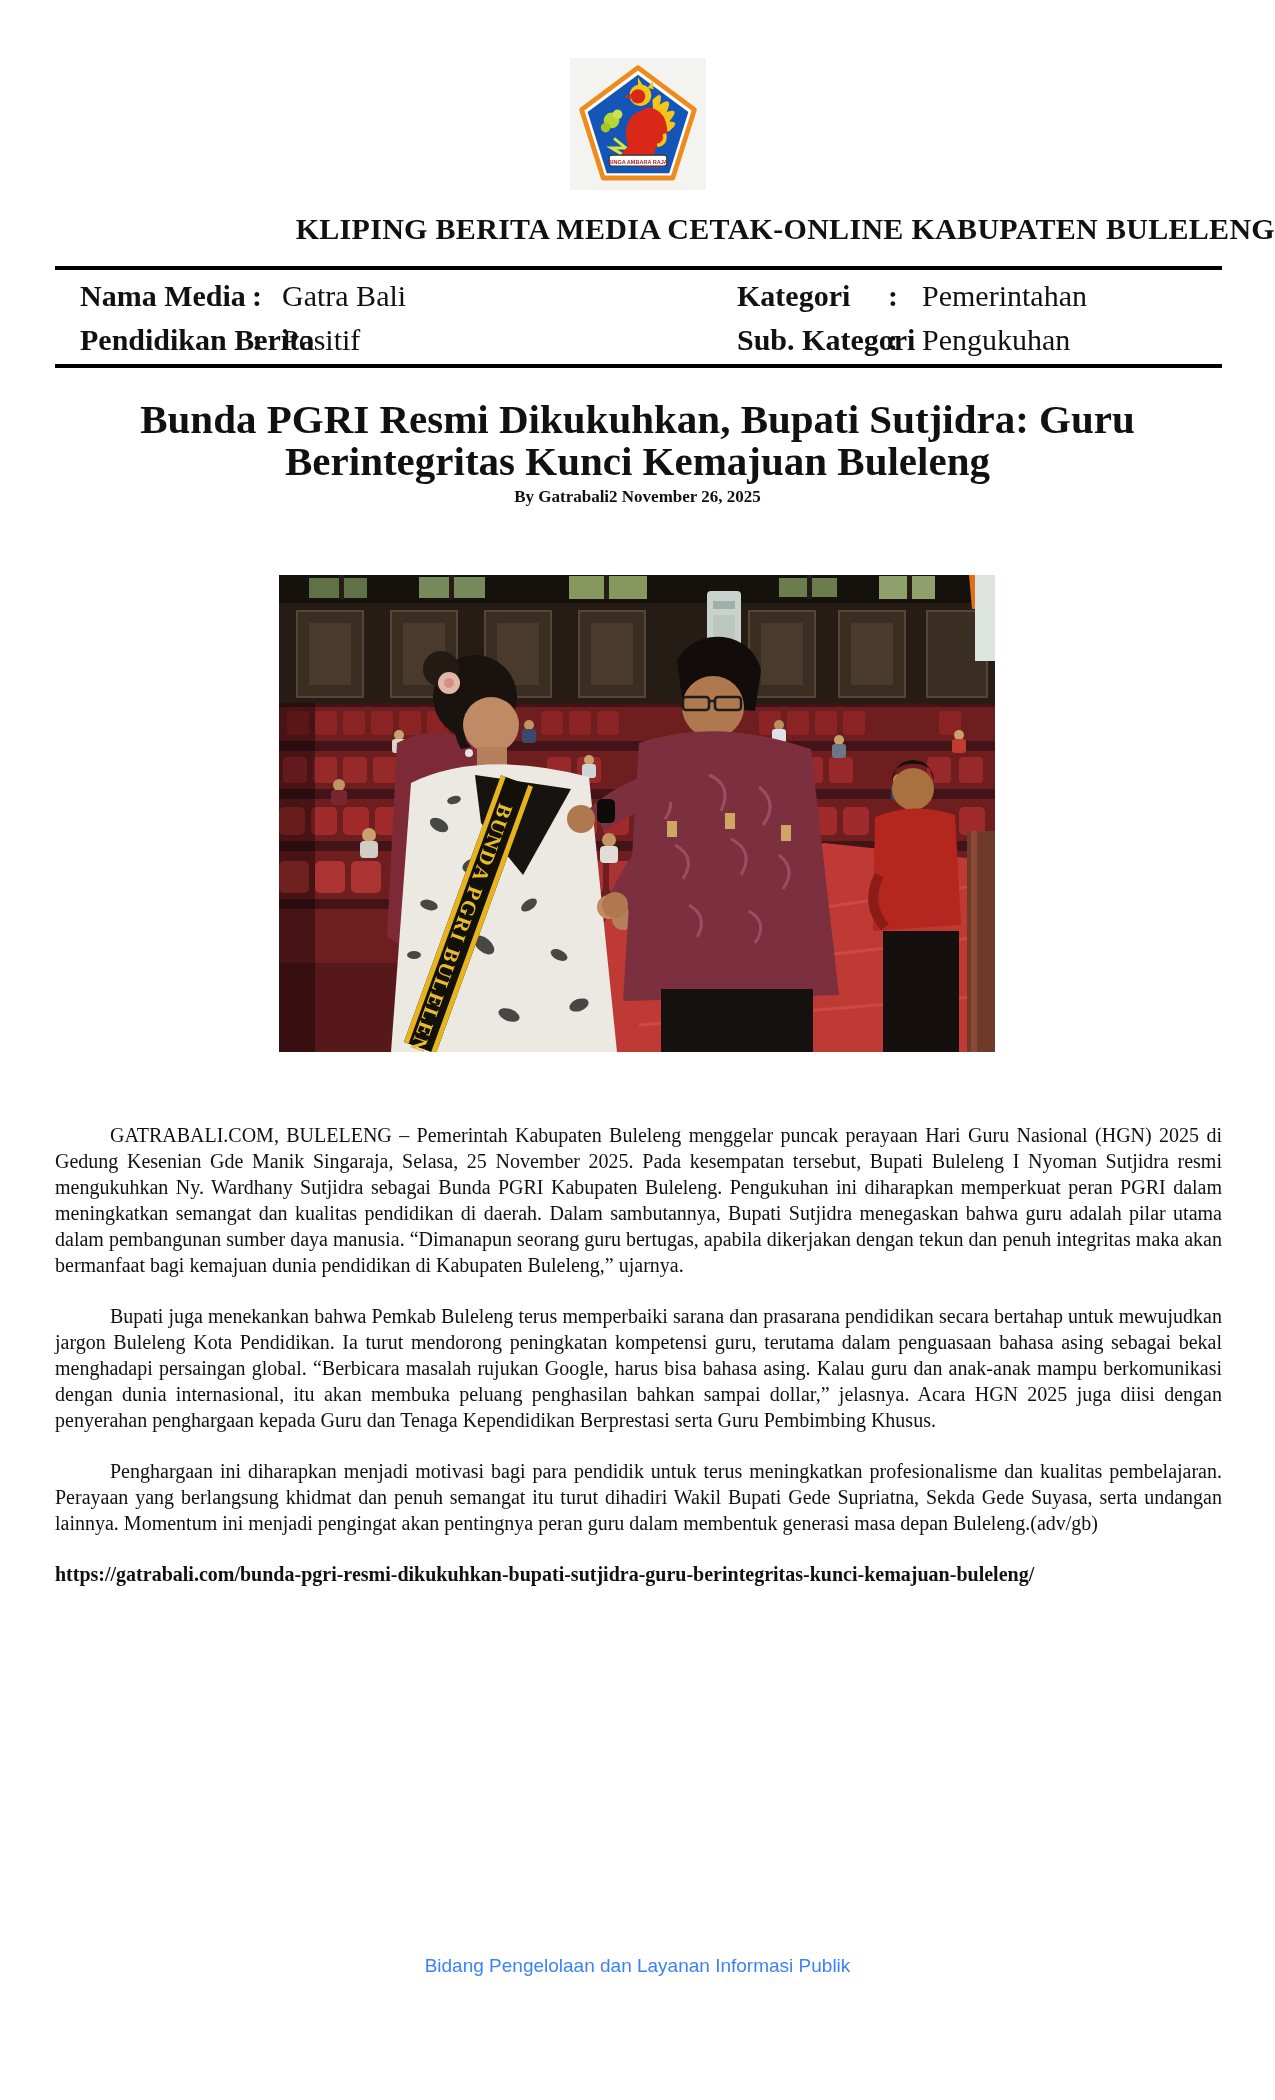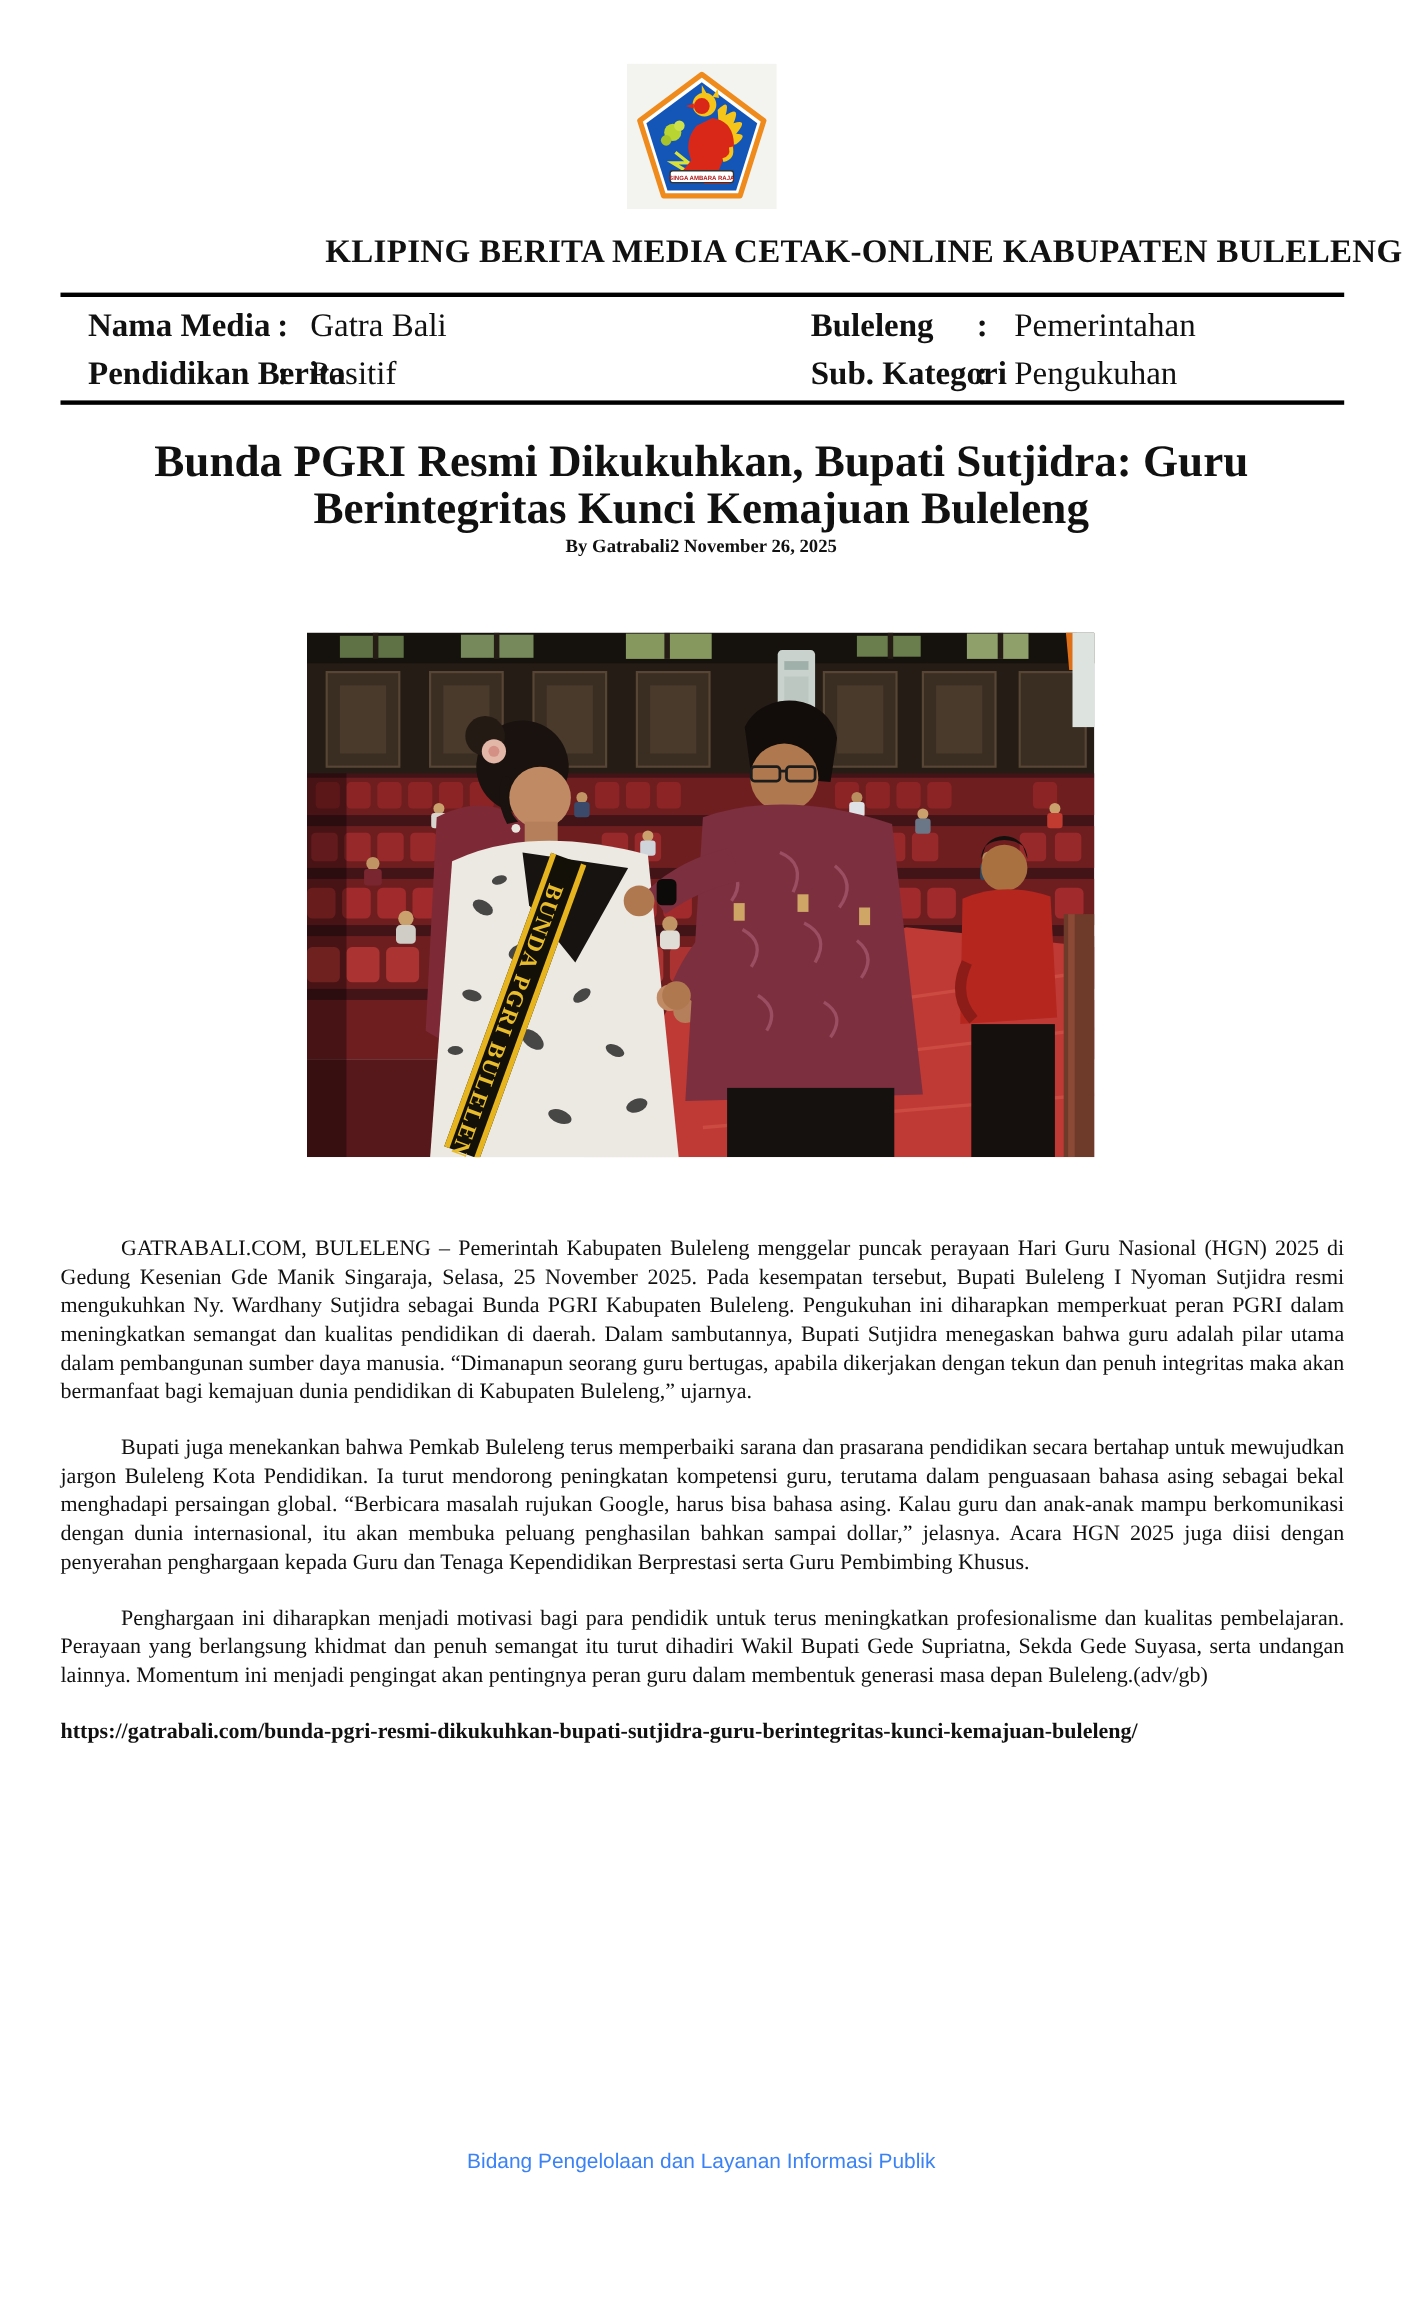--- a/index.html
+++ b/index.html
@@ -74,21 +74,21 @@
     </svg>
   </div>
 
   <div class="doc-title">KLIPING BERITA MEDIA CETAK-ONLINE KABUPATEN BULELENG</div>
   <div class="rule rule1"></div>
 
   <span class="meta b m-r1 c-l-label">Nama Media</span>
   <span class="meta b m-r1 c-l-colon">:</span>
   <span class="meta m-r1 c-l-value">Gatra Bali</span>
 
-  <span class="meta b m-r1 c-r-label">Buleleng</span>
+  <span class="meta b m-r1 c-r-label">Kategori</span>
   <span class="meta b m-r1 c-r-colon">:</span>
   <span class="meta m-r1 c-r-value">Pemerintahan</span>
 
   <span class="meta b m-r2 c-l-label">Pendidikan Berita</span>
   <span class="meta b m-r2 c-l-colon">:</span>
   <span class="meta m-r2 c-l-value">Positif</span>
 
   <span class="meta b m-r2 c-r-label">Sub. Kategori</span>
   <span class="meta b m-r2 c-r-colon">:</span>
   <span class="meta m-r2 c-r-value">Pengukuhan</span>

